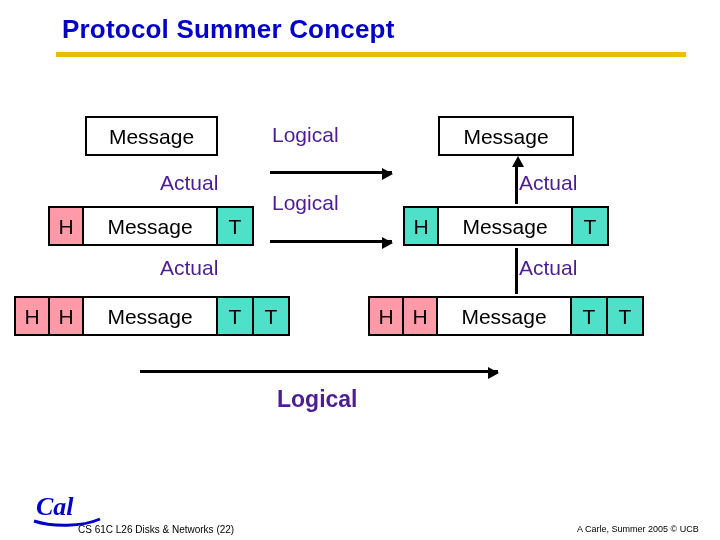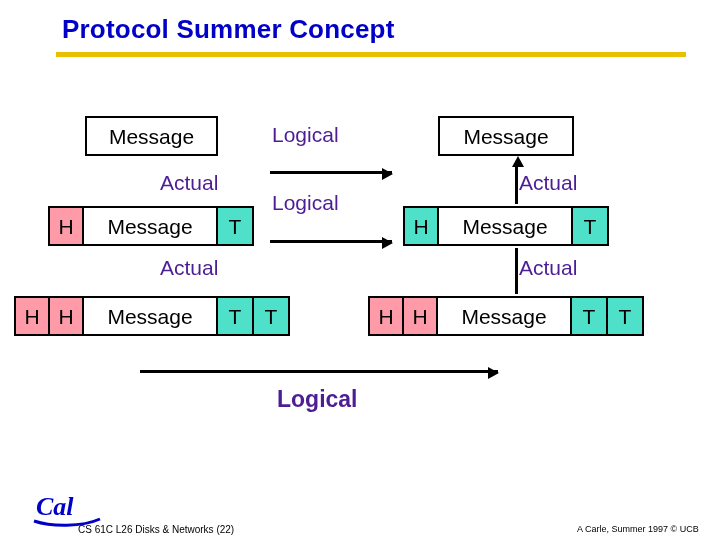--- a/index.html
+++ b/index.html
@@ -241,15 +241,15 @@
   </div>
 
   <div id="cal-logo">
     <svg width="72" height="42" viewBox="0 0 72 42" xmlns="http://www.w3.org/2000/svg">
       <text x="4" y="30" class="cal-text">Cal</text>
       <path d="M2 36 C 20 42, 50 42, 68 34" stroke="#0000c8" stroke-width="3" fill="none"></path>
     </svg>
   </div>
 
   <div id="footer-left">CS 61C L26 Disks &amp; Networks (22)</div>
-  <div id="footer-right">A Carle, Summer 1997 © UCB</div>
+  <div id="footer-right">A Carle, Summer 2005 © UCB</div>
 
 </div>
 
 </body></html>

